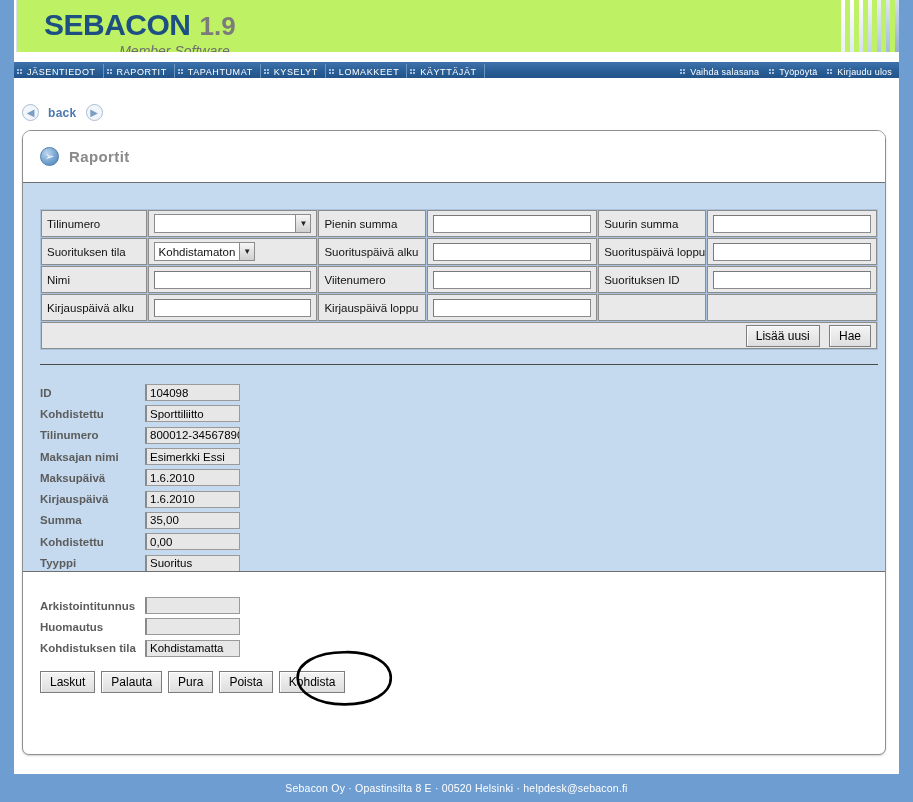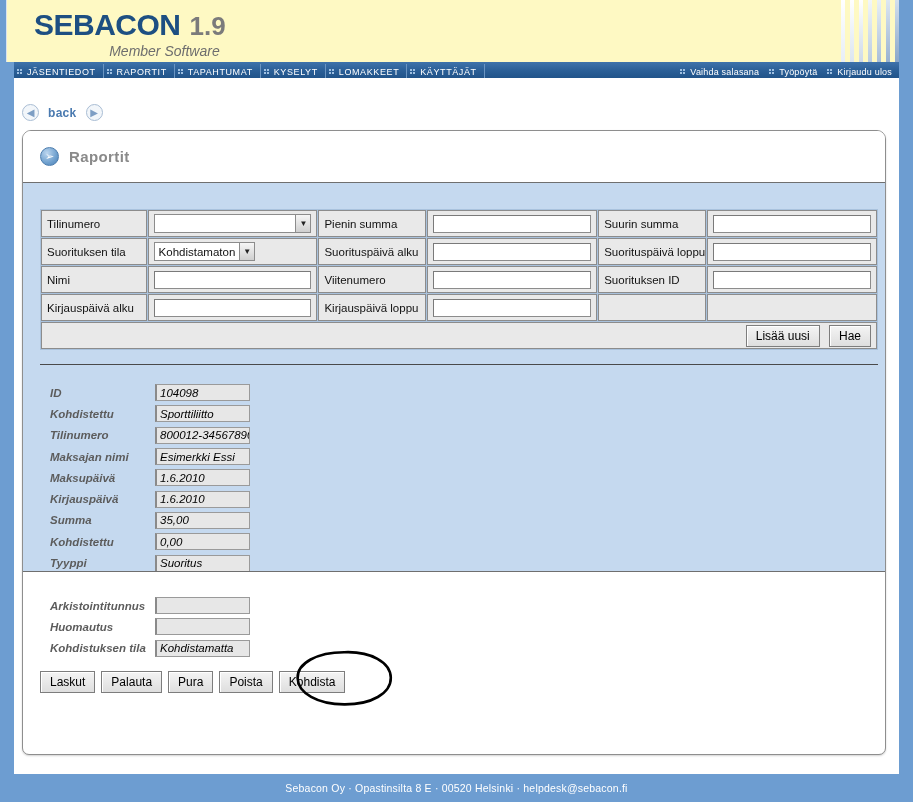--- a/index.html
+++ b/index.html
@@ -19,22 +19,22 @@
   
   .edge-strip {
     position: absolute; top: 0; bottom: 0;
     width: 14px; background: #6d9dd1;
   }
   .edge-strip.left { left: 0; }
   .edge-strip.right { right: 0; }
 
   
   .header {
-    position: absolute; left: 6px; top: 0; right: 14px; height: 62px;
-    background: #fef9c3;
+    position: absolute; left: 16px; top: 0; right: 14px; height: 52px;
+    background: #bef264;
     border-left: 1px solid #d9e3ef;
     overflow: hidden;
   }
   .logo-wrap {
     position: absolute; left: 27px; top: 8px;
   }
   .logo-line1 { display: flex; align-items: baseline; }
   .logo-text {
     font-family: "Liberation Sans", sans-serif;
     font-weight: bold; font-size: 30px; letter-spacing: -0.5px;
@@ -209,22 +209,21 @@
 
   
   .divider {
     margin: 14px 0 0 17px;
     width: 838px; height: 0;
     border-top: 1px solid #4a4a4a;
   }
 
   
   .detail {
-    margin: 17px 0 0 27px;
-    font-style: italic;
+    margin: 17px 0 0 17px;
   }
   .detail-row {
     display: flex; align-items: center; height: 21.3px;
   }
   .detail-label {
     width: 105px;
     font-size: 11.5px; font-weight: bold; color: #5c5c5c;
     white-space: nowrap;
   }
   .detail-value {

